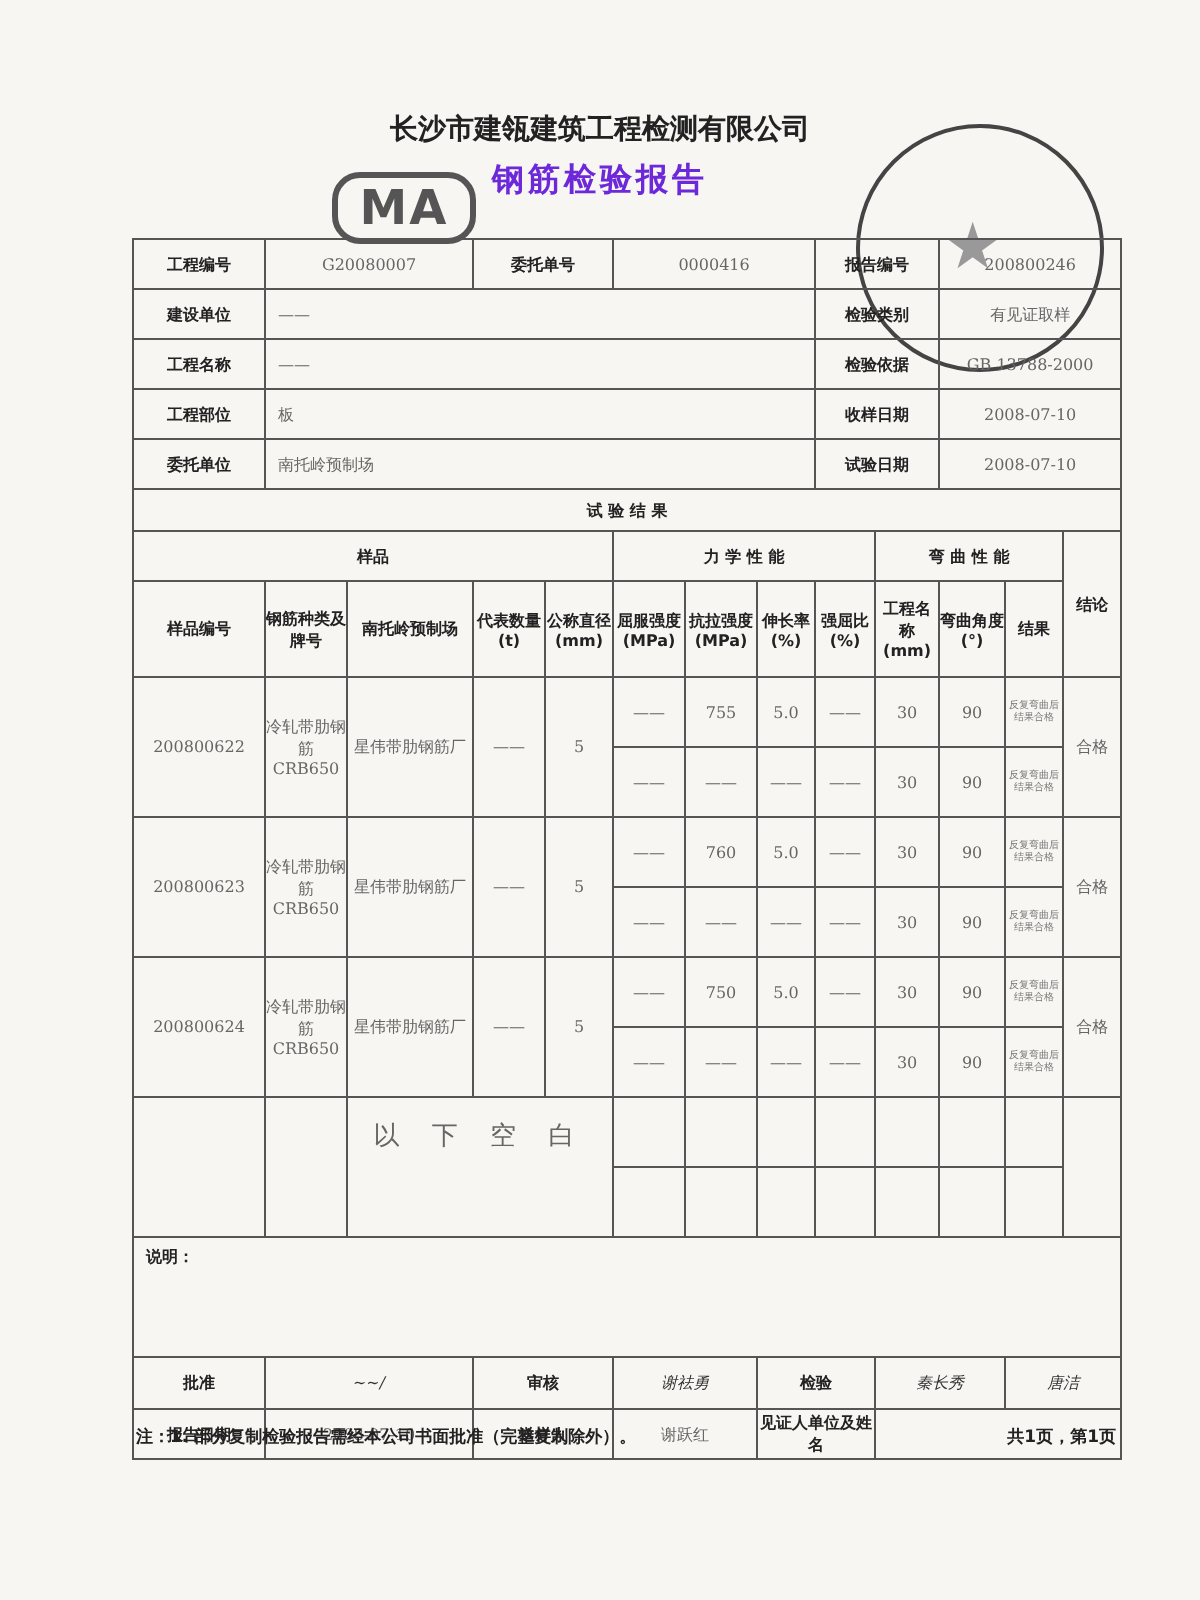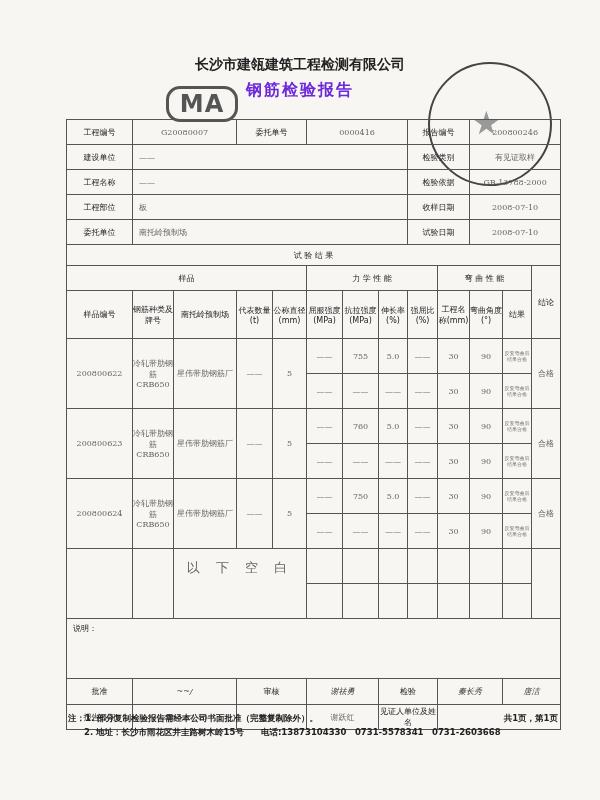--- a/index.html
+++ b/index.html
@@ -10,21 +10,21 @@
   .hdr-title { position:absolute; left:0; width:600px; top:80px; text-align:center;
                font-family:"DejaVu Sans", sans-serif; font-size:16px; font-weight:bold; letter-spacing:2px; color:#6d28d9; }
   .ma-logo { position:absolute; left:166px; top:86px; width:66px; height:30px; border:3px solid #555;
              border-radius:14px; font-family:"DejaVu Sans", sans-serif; font-weight:bold; font-size:24px;
              text-align:center; line-height:30px; color:#555; letter-spacing:1px; }
   .stamp { position:absolute; left:428px; top:62px; width:120px; height:120px; border:2px solid #444;
            border-radius:50%; }
   .stamp .star { position:absolute; left:42px; top:40px; font-size:32px; color:#999; }
   table.rep { position:absolute; left:66px; top:119px; width:494px; border-collapse:collapse; table-layout:fixed; }
   table.rep td { border:1px solid #555; font-size:8px; text-align:center; padding:0; height:24px; vertical-align:middle; }
-  .lbl { font-family:"DejaVu Sans", sans-serif; font-weight:normal; font-size:9px; color:#222; }
+  .lbl { font-family:"DejaVu Sans", sans-serif; font-weight:bold; font-size:9px; color:#222; }
   .val { color:#666; font-size:8px; }
   .left { text-align:left !important; padding-left:6px !important; }
   .small { font-size:5px !important; color:#777; line-height:6px; }
   .sig { font-family:"DejaVu Serif", serif; font-size:14px; color:#333; font-style:italic; }
   .notes { position:absolute; left:68px; top:713px; width:490px; font-family:"DejaVu Sans", sans-serif;
            font-size:8.5px; color:#222; font-weight:bold; }
   .notes .row { height:14px; position:relative; }
   .notes .pg { position:absolute; right:0; top:0; }
 </style>
 </head>
@@ -228,16 +228,13 @@
     <td colspan="4" class="val"></td>
   </tr>
 </tbody>
   </table>
 
 <div class="notes">
   <div class="row">
     <span>注：1. 部分复制检验报告需经本公司书面批准（完整复制除外）。</span>
     <span class="pg">共1页，第1页</span>
   </div>
-  <div class="row" style="padding-left:16px">
-    <span>2. 地址：长沙市雨花区井圭路树木岭15号　　电话:13873104330　0731-5578341　0731-2603668</span>
-  </div>
 </div>
 
 </body></html>

